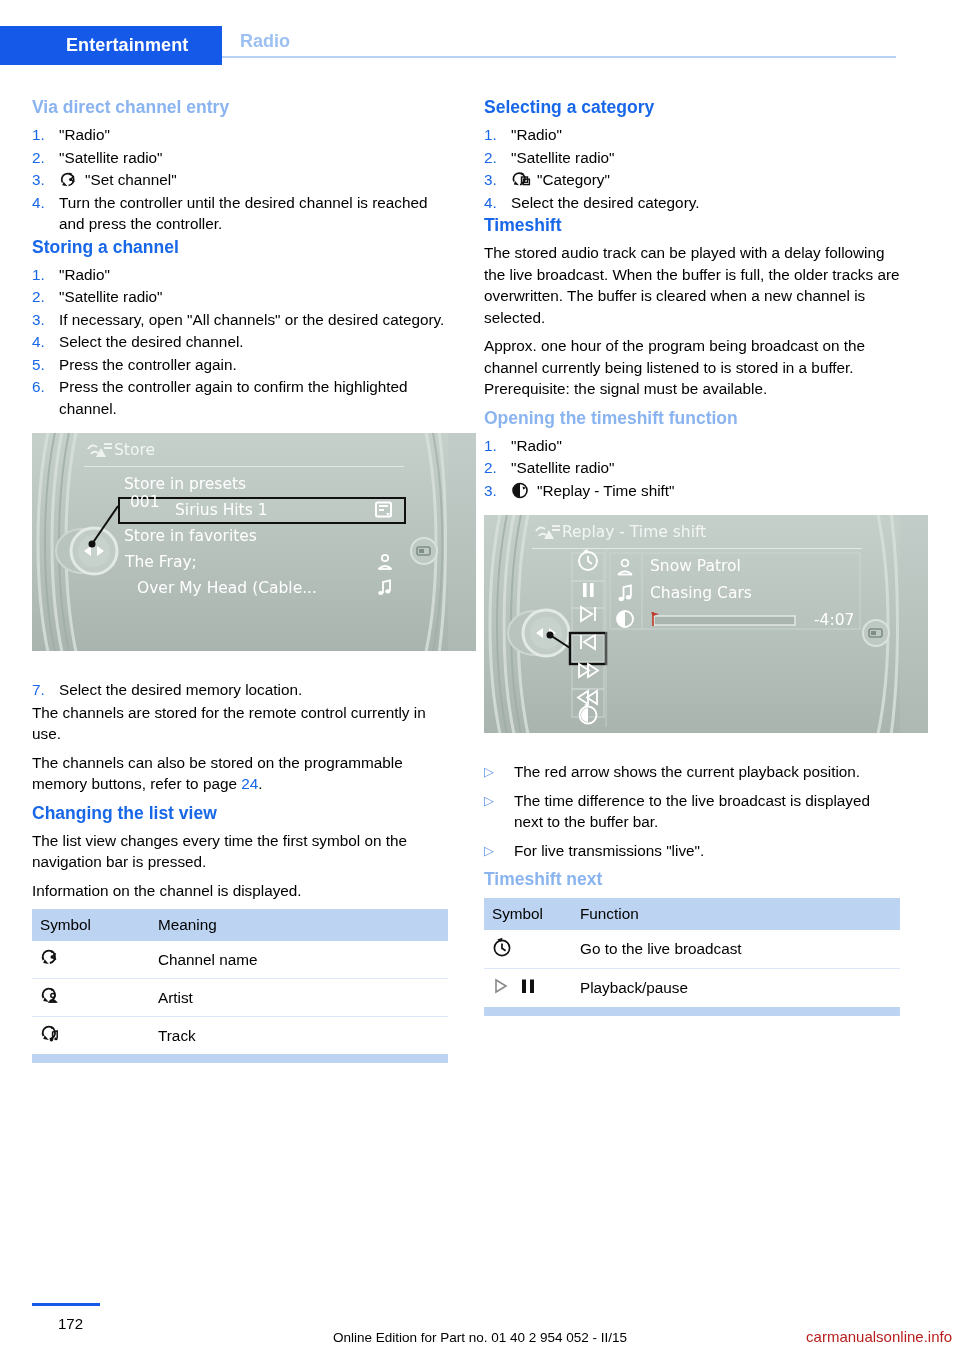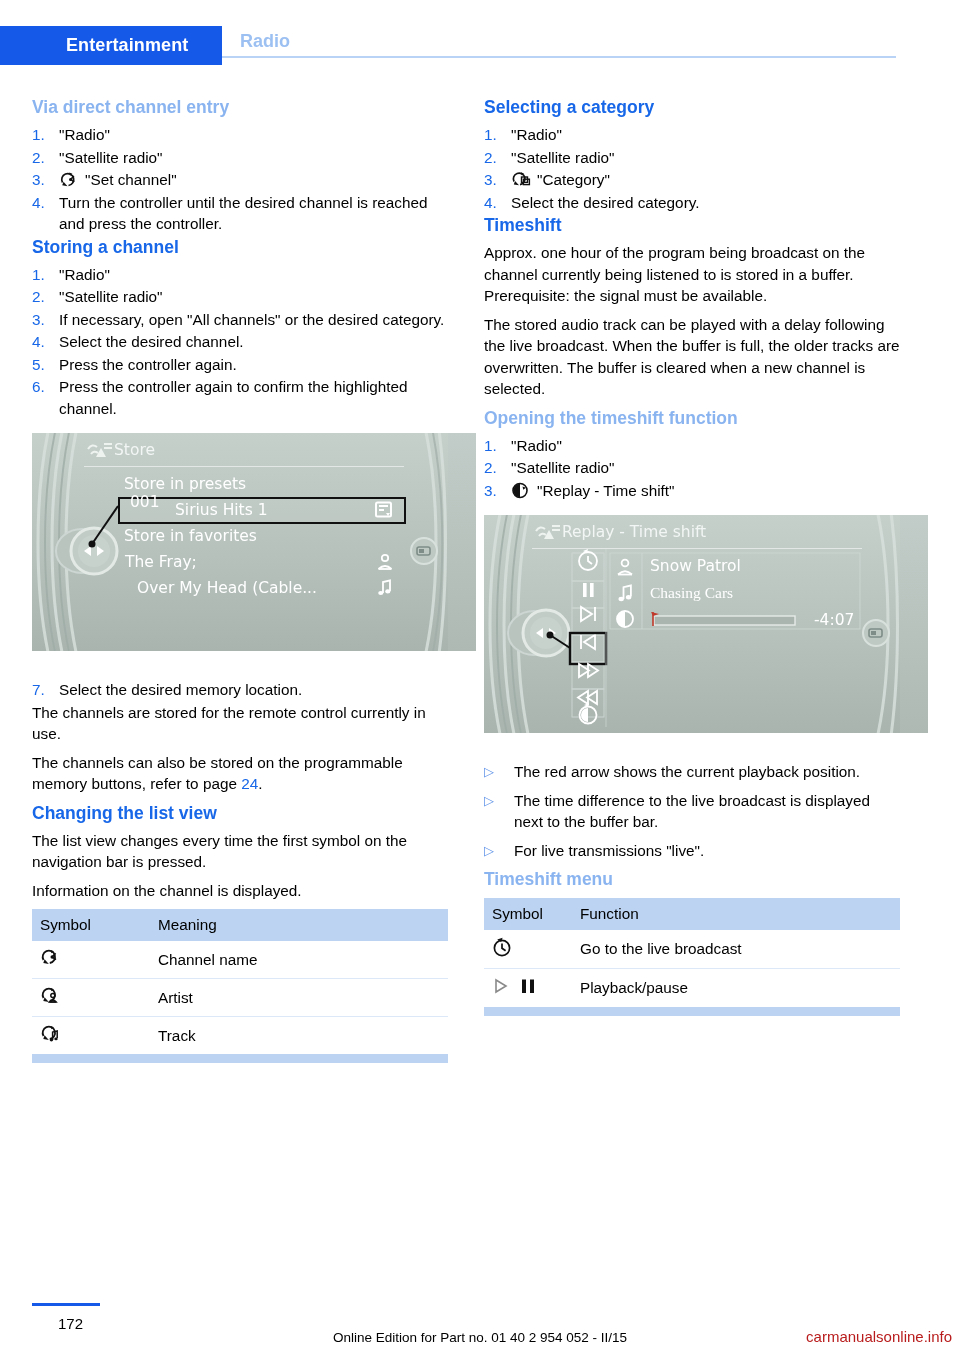--- a/index.html
+++ b/index.html
@@ -407,22 +407,22 @@
         </span><span>"Category"</span>
       </span>
     </li>
     <li>
       <span class="num">4.</span>
       <span class="txt">Select the desired category.</span>
     </li>
   </ol>
 
   <h2 class="head dark gap-top">Timeshift</h2>
+  <p class="para">The stored audio track can be played with a delay following the live broadcast. When the buffer is full, the older tracks are overwritten. The buffer is cleared when a new channel is selected.</p>
   <p class="para">Approx. one hour of the program being broadcast on the channel currently being listened to is stored in a buffer. Prerequisite: the signal must be available.</p>
-  <p class="para">The stored audio track can be played with a delay following the live broadcast. When the buffer is full, the older tracks are overwritten. The buffer is cleared when a new channel is selected.</p>
 
   <h2 class="head light gap-top">Opening the timeshift function</h2>
 
   <ol class="steps">
     <li>
       <span class="num">1.</span>
       <span class="txt">"Radio"</span>
     </li>
     <li>
       <span class="num">2.</span>
@@ -549,21 +549,21 @@
       <path d="M3 17.5 q7 -6.5 14 0" fill="none" stroke="#ffffff" stroke-width="1.8"></path>
       <path d="M3 17.5 h14" stroke="#ffffff" stroke-width="1.8"></path>
     </svg>
     <div class="row" style="left:166px; top:42px;">Snow Patrol</div>
 
     <svg style="position:absolute; left:132px; top:69px;" width="19" height="19" viewBox="0 0 19 19">
       <path d="M7.5 15 V3.2 l7.4 -1.7 V12.6" fill="none" stroke="#ffffff" stroke-width="1.8"></path>
       <ellipse cx="5.2" cy="15" rx="2.7" ry="2.2" fill="#ffffff"></ellipse>
       <ellipse cx="12.6" cy="13.3" rx="2.7" ry="2.2" fill="#ffffff"></ellipse>
     </svg>
-    <div class="row" style="left:166px; top:69px;font-family:Liberation Serif, serif;">Chasing Cars</div>
+    <div class="row" style="left:166px; top:69px;">Chasing Cars</div>
 
     <svg style="position:absolute; left:131px; top:94px;" width="20" height="20" viewBox="0 0 20 20">
       <circle cx="10" cy="10" r="8" fill="none" stroke="#ffffff" stroke-width="1.8"></circle>
       <path d="M10 2 A8 8 0 0 0 10 18 Z" fill="#ffffff"></path>
     </svg>
 
     <svg style="position:absolute; left:164px; top:95px;" width="150" height="20" viewBox="0 0 150 20">
       <rect x="6" y="6" width="141" height="9" fill="#aab5b0" stroke="#e6ece9" stroke-width="1.4"></rect>
       <path d="M3 2 l8 2 -6 2 z" fill="#c0392b"></path>
       <path d="M5 2 v14" stroke="#c0392b" stroke-width="1.6"></path>
@@ -579,21 +579,21 @@
     <li>
       <span class="bul">▷</span>
       <span>The time difference to the live broadcast is displayed next to the buffer bar.</span>
     </li>
     <li>
       <span class="bul">▷</span>
       <span>For live transmissions "live".</span>
     </li>
   </ul>
 
-  <h2 class="head light gap-top">Timeshift menu</h2>
+  <h2 class="head light gap-top">Timeshift next</h2>
 
   <table class="symtab">
     <thead>
       <tr>
         <th class="c-sym-narrow">Symbol</th>
         <th>Function</th>
       </tr>
     </thead>
     <tbody>
       <tr>

